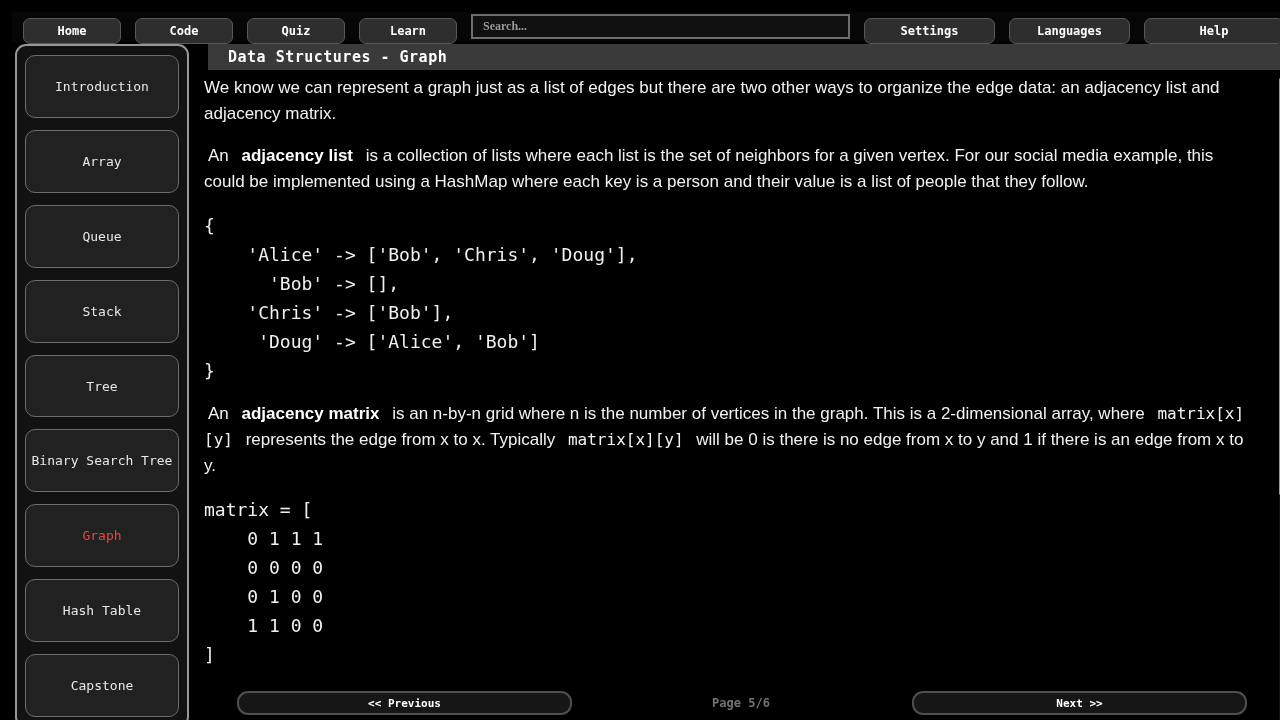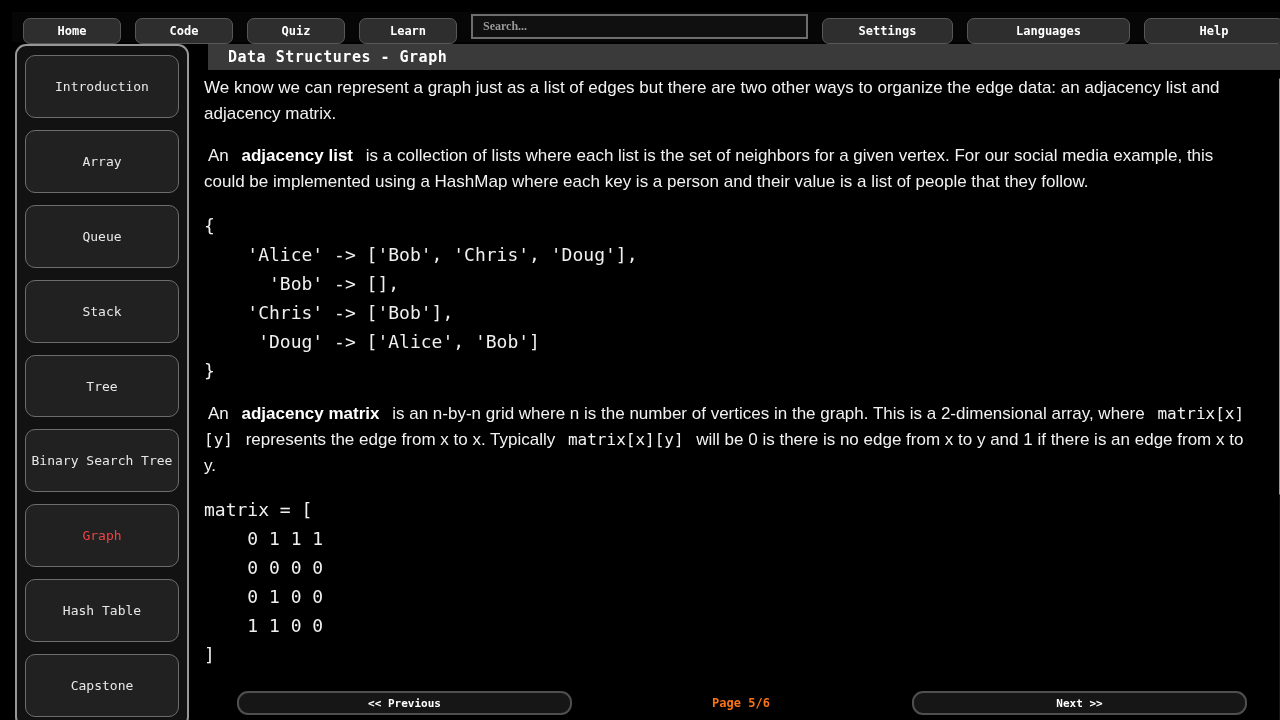--- a/index.html
+++ b/index.html
@@ -14,21 +14,21 @@
   }
   .nav-tab {
     height: 26px; background: #2e2e2e; border: 1px solid #585858;
     border-radius: 7px; color: #ffffff;
     font-family: "DejaVu Sans Mono", monospace; font-weight: bold; font-size: 12px;
     display: flex; align-items: center; justify-content: center;
     cursor: pointer; flex: none;
   }
   .nav-tab.w-left { width: 98px; }
   .nav-tab.w-settings { width: 131px; }
-  .nav-tab.w-languages { width: 163px; }
+  .nav-tab.w-languages { width: 121px; }
   .nav-tab.w-help { width: 140px; }
   .search-input {
     flex: 1 1 auto; height: 25px; margin-top: 0px;
     background: #101010; border: 2px solid #6e6e6e; border-radius: 0;
     color: #9a9a9a; font-family: Liberation Serif, serif;
     font-weight: bold; font-size: 12px; padding: 0 10px; outline: none;
   }
   .search-input::placeholder { color: #9a9a9a; }
 
   
@@ -75,21 +75,21 @@
     position: absolute; top: 679px; width: 335px; height: 24px;
     background: #161616; border: 2px solid #4f4f4f; border-radius: 11px;
     color: #ffffff; font-family: "DejaVu Sans Mono", monospace;
     font-weight: bold; font-size: 11px;
     display: flex; align-items: center; justify-content: center; cursor: pointer;
   }
   .pager-prev { left: 225px; }
   .pager-next { left: 900px; }
   .page-label {
     position: absolute; top: 684px; left: 654px; width: 150px;
-    color: #f97316; font-family: "DejaVu Sans Mono", monospace;
+    color: #737373; font-family: "DejaVu Sans Mono", monospace;
     font-weight: bold; font-size: 12px; text-align: center;
   }
 
   
   .scroll-thumb {
     position: absolute; left: 1267px; top: 66px; width: 3px; height: 417px;
     background: #9a9a9a; border-radius: 2px;
   }
   .scroll-track {
     position: absolute; left: 1267px; top: 483px; width: 3px; height: 235px;

